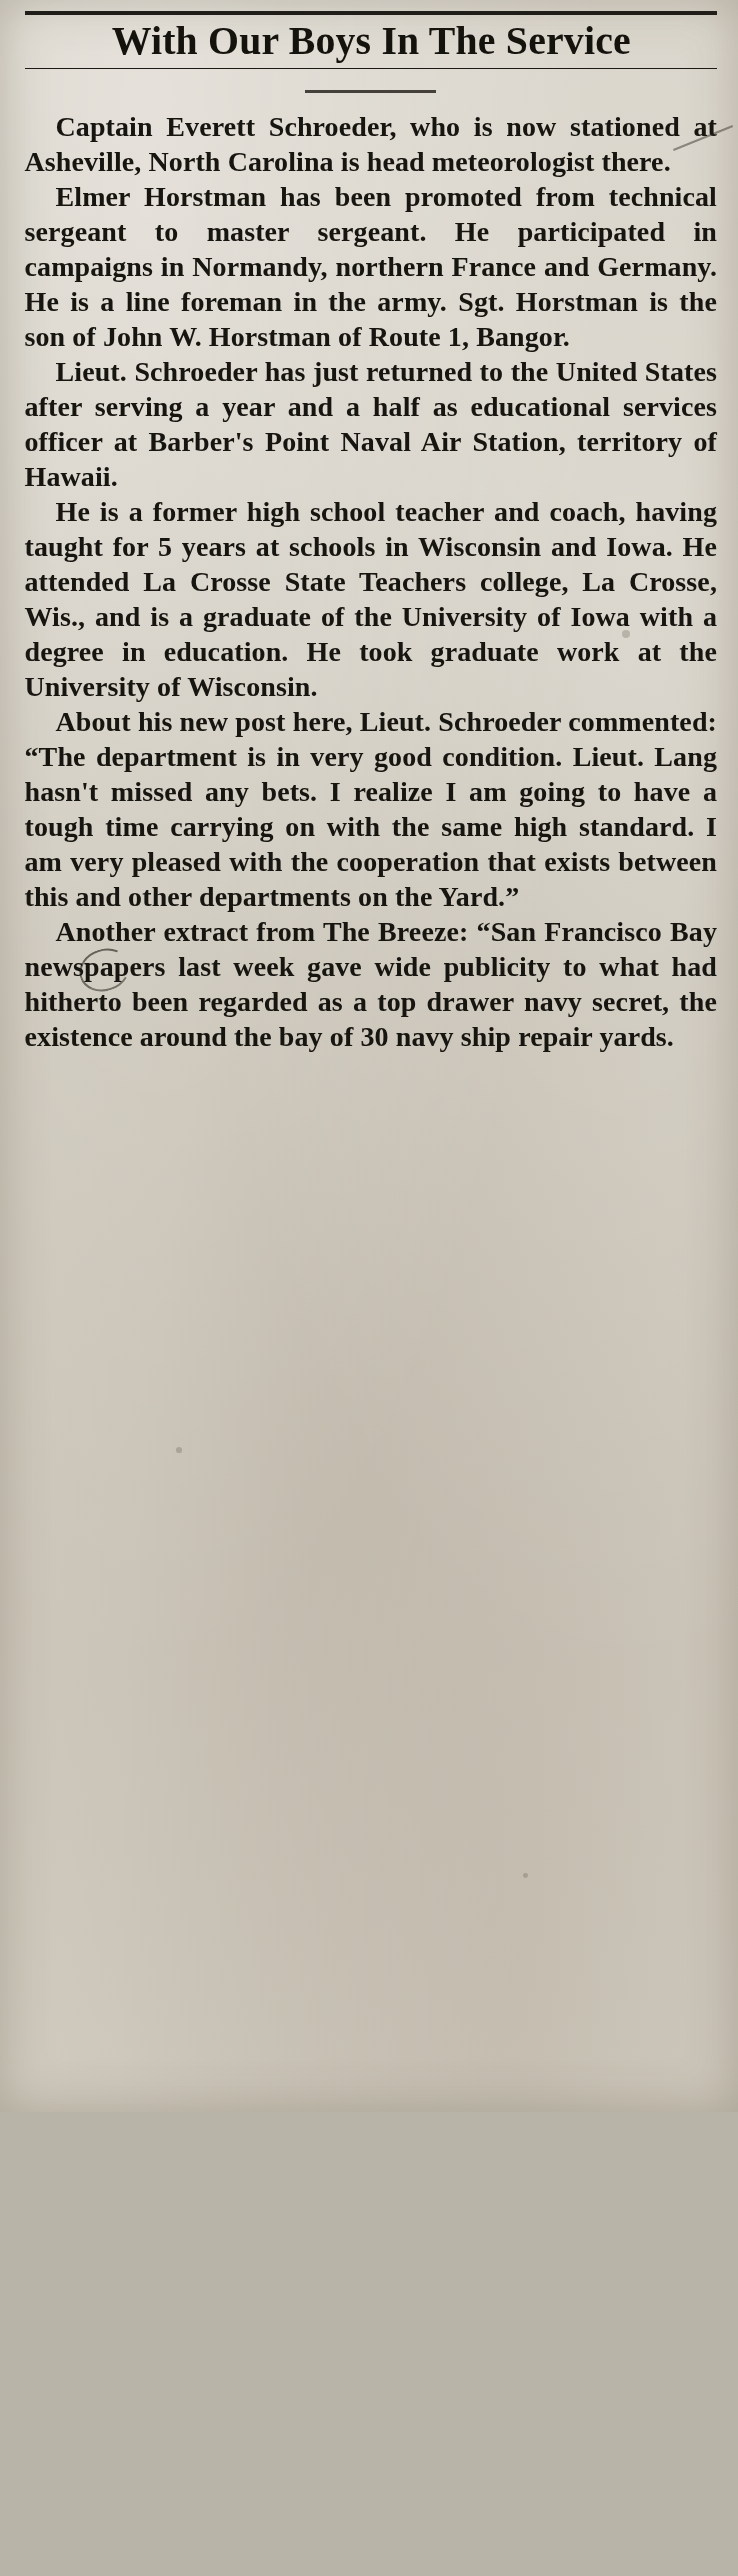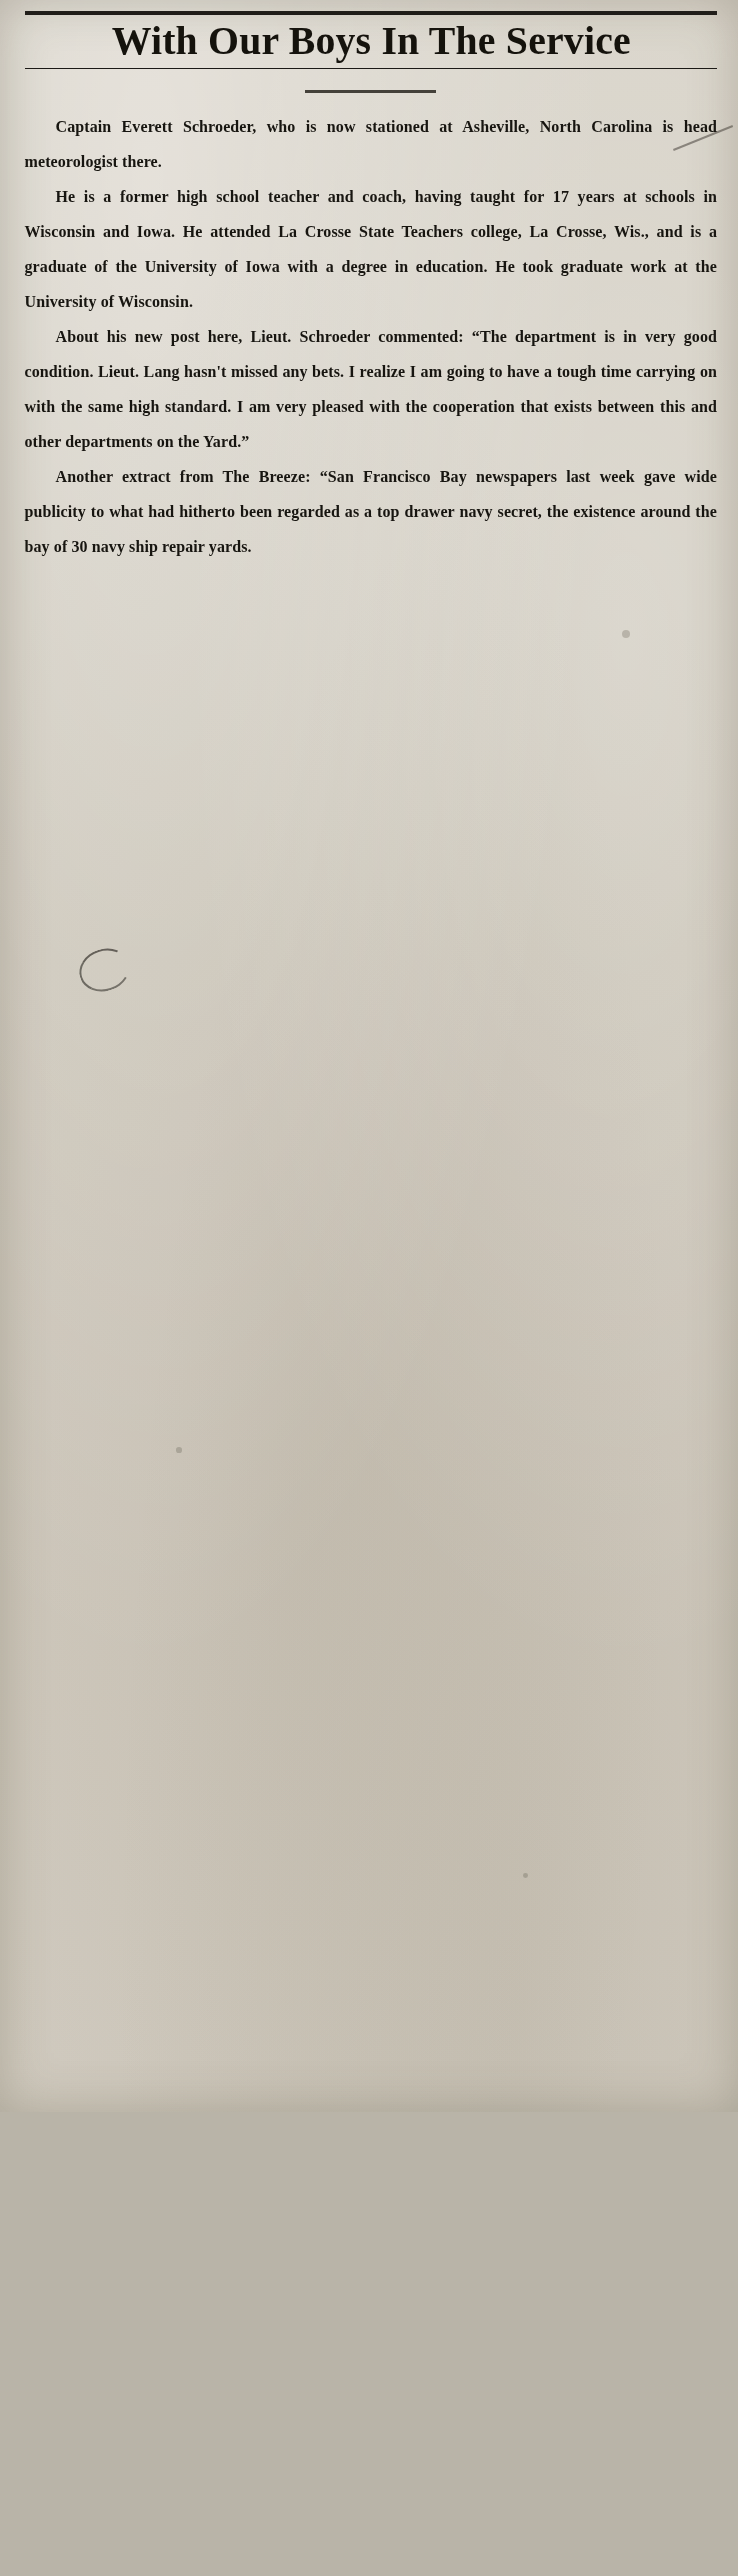--- a/index.html
+++ b/index.html
@@ -61,21 +61,21 @@
   }
   .divider-short {
     width: 131px;
     height: 2.5px;
     background: #2a2721;
     margin: 21px auto 16.4px auto;
     opacity: 0.85;
   }
   .body {
     font-family: "Liberation Serif", serif;
-    font-size: 16px;
+    font-size: 28px;
     line-height: 35px;
     color: #191712;
     text-align: justify;
     text-justify: inter-word;
     font-weight: bold;
     letter-spacing: 0.1px;
   }
   .body p {
     margin: 0;
     text-indent: 31px;
@@ -126,21 +126,23 @@
     <div class="rule-top"></div>
 
     <div class="headline">With Our Boys In The Service</div>
 
     <div class="rule-thin"></div>
 
     <div class="divider-short"></div>
 
     <div class="body">
       <p>Captain Everett Schroeder, who is now stationed at Asheville, North Carolina is head meteorologist there.</p>
-      <p>He is a former high school teacher and coach, having taught for 17 years at schools in Wisconsin and Iowa. He attended La Crosse State Teachers college, La Crosse, Wis., and is a graduate of the University of Iowa with a degree in education. He took graduate work at the University of Wisconsin.</p>
+      <p>Elmer Horstman has been promoted from technical sergeant to master sergeant. He participated in campaigns in Normandy, northern France and Germany. He is a line foreman in the army. Sgt. Horstman is the son of John W. Horstman of Route 1, Bangor.</p>
+      <p>Lieut. Schroeder has just returned to the United States after serving a year and a half as educational services officer at Barber's Point Naval Air Station, territory of Hawaii.</p>
+      <p>He is a former high school teacher and coach, having taught for 5 years at schools in Wisconsin and Iowa. He attended La Crosse State Teachers college, La Crosse, Wis., and is a graduate of the University of Iowa with a degree in education. He took graduate work at the University of Wisconsin.</p>
       <p>About his new post here, Lieut. Schroeder commented: “The department is in very good condition. Lieut. Lang hasn't missed any bets. I realize I am going to have a tough time carrying on with the same high standard. I am very pleased with the cooperation that exists between this and other departments on the Yard.”</p>
       <p>Another extract from The Breeze: “San Francisco Bay newspapers last week gave wide publicity to what had hitherto been regarded as a top drawer navy secret, the existence around the bay of 30 navy ship repair yards.</p>
     </div>
   </div>
 
   <div class="smudge smudge-1"></div>
   <div class="scratch-1"></div>
   <div class="spot" style="left:622px; top:630px; width:8.2px; height:8.2px;"></div>
   <div class="spot" style="left:176px; top:1447px; width:5.7px; height:5.7px;"></div>
   <div class="spot" style="left:523px; top:1873px; width:4.9px; height:4.9px;"></div>

